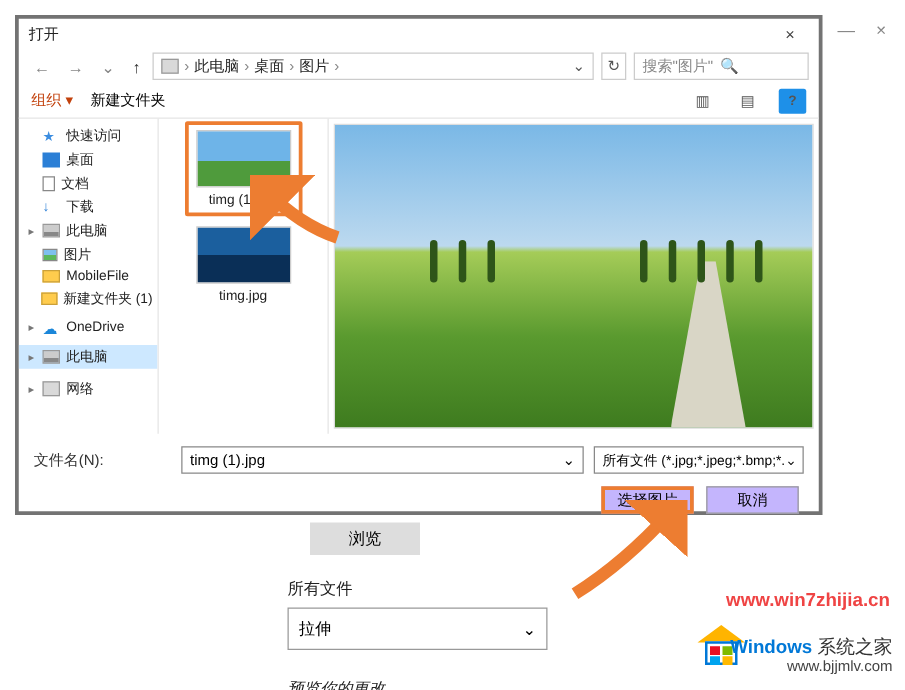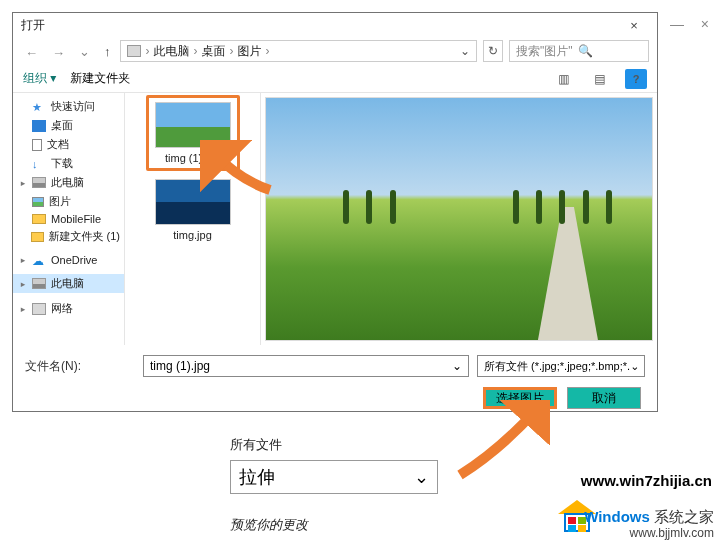--- a/index.html
+++ b/index.html
@@ -5,21 +5,21 @@
 * { box-sizing: border-box; margin: 0; padding: 0; font-family: "Microsoft YaHei", "Segoe UI", sans-serif; }
 body { width: 724px; height: 552px; background: #fff; position: relative; overflow: hidden; font-size: 12px; }
 
 
 .outer-min { position: absolute; top: 16px; right: 40px; color: #888; font-size: 14px; }
 .outer-x   { position: absolute; top: 16px; right: 15px; color: #888; font-size: 14px; }
 
 
 .dialog {
   position: absolute; left: 12px; top: 12px; width: 646px; height: 400px;
-  background: #fff; border: 1px solid #737373;
+  background: #fff; border: 3px solid #737373;
 }
 .titlebar { height: 24px; display: flex; align-items: center; padding: 0 8px; }
 .titlebar .t { flex: 1; font-size: 12px; color: #222; }
 .titlebar .x { width: 30px; text-align: center; font-size: 13px; color: #444; }
 
 .navrow { height: 28px; display: flex; align-items: center; gap: 6px; padding: 0 8px; }
 .navbtn { color: #888; font-size: 13px; padding: 0 4px; }
 .navbtn.active { color: #333; }
 .breadcrumb {
   flex: 1; height: 22px; border: 1px solid #ccc; display: flex; align-items: center;
@@ -32,21 +32,21 @@
 .search {
   width: 140px; height: 22px; border: 1px solid #ccc; display: flex; align-items: center;
   padding: 0 6px; color: #888; gap: 6px;
 }
 .search .mag { color: #888; }
 
 .toolbar {
   height: 28px; display: flex; align-items: center; gap: 14px; padding: 0 10px;
   border-bottom: 1px solid #e5e5e5;
 }
-.toolbar .org { color: #0f766e; }
+.toolbar .org { color: #c2410c; }
 .toolbar .spacer { flex: 1; }
 .toolbar .icon-btn { width: 22px; height: 20px; display: flex; align-items: center; justify-content: center; color: #555; }
 .help { background: #1e90e8; color: #fff; border-radius: 2px; font-weight: bold; font-size: 11px; }
 
 .body { display: flex; height: 252px; }
 .tree {
   width: 112px; border-right: 1px solid #e5e5e5; overflow: hidden; padding: 4px 0;
 }
 .tree .node { display: flex; align-items: center; gap: 5px; padding: 2px 4px 2px 6px; font-size: 11px; white-space: nowrap; }
 .tree .exp { width: 8px; color: #777; font-size: 9px; text-align: center; }
@@ -94,33 +94,33 @@
 
 .footer { padding: 10px 12px 0 12px; }
 .fn-row { display: flex; align-items: center; gap: 8px; }
 .fn-lbl { width: 110px; text-align: left; color: #333; }
 .fn-input {
   flex: 1; height: 22px; border: 1px solid #888; display: flex; align-items: center;
   padding: 0 6px; font-size: 12px; justify-content: space-between;
 }
 .fn-filter { width: 168px; height: 22px; border: 1px solid #888; display: flex; align-items: center; padding: 0 6px; font-size: 11px; justify-content: space-between; white-space: nowrap; overflow: hidden; }
 .btn-row { display: flex; justify-content: flex-end; gap: 10px; margin-top: 10px; padding-right: 4px; }
-.btn { width: 74px; height: 22px; border: 1px solid #999; background: #14b8a6; display: flex; align-items: center; justify-content: center; font-size: 12px; }
+.btn { width: 74px; height: 22px; border: 1px solid #999; background: #c4b5fd; display: flex; align-items: center; justify-content: center; font-size: 12px; }
 .btn-primary { border: 3px solid #ed7d31; }
 
 
 .below { position: absolute; left: 230px; top: 418px; width: 260px; }
 .browse-btn { width: 88px; height: 26px; background: #ddd; display: flex; align-items: center; justify-content: center; font-size: 13px; margin-left: 18px; }
 .fit-label { margin-top: 18px; font-size: 13px; color: #222; }
-.fit-select { margin-top: 6px; width: 208px; height: 26px; border: 1px solid #999; display: flex; align-items: center; justify-content: space-between; padding: 16px 8px; font-size: 18px; }
+.fit-select { margin-top: 6px; width: 208px; height: 26px; border: 1px solid #999; display: flex; align-items: center; justify-content: space-between; padding: 16px 8px; font-size: 13px; }
 .preview-label { margin-top: 22px; font-size: 13px; color: #222; font-style: italic; }
 
 
 .arrow { position: absolute; pointer-events: none; }
-.wm1 { position: absolute; right: 12px; top: 472px; color: #000000; font-weight: bold; font-size: 15px; }
+.wm1 { position: absolute; right: 12px; top: 472px; color: #ef4444; font-weight: bold; font-size: 15px; }
 .wm2 { position: absolute; right: 10px; top: 526px; color: #444; font-size: 12px; }
 .wlogo { position: absolute; right: 122px; top: 500px; width: 44px; height: 38px; }
 .wtext { position: absolute; right: 10px; top: 508px; font-size: 15px; color: #333; }
 .wtext b { color: #0078d7; }
 .house {
   width: 38px; height: 32px; position: relative;
 }
 .house .roof {
   width: 0; height: 0; border-left: 19px solid transparent; border-right: 19px solid transparent;
   border-bottom: 14px solid #ffb400; position: absolute; top: 0; left: 0;
@@ -278,20 +278,21 @@
       </div>
     </div>
     <div class="btn-row">
       <div class="btn btn-primary">选择图片</div>
       <div class="btn">取消</div>
     </div>
   </div>
 </div>
 
 <div class="below">
+  <div class="browse-btn">浏览</div>
   <div class="fit-label">所有文件</div>
   <div class="fit-select">
     <span>拉伸</span>
     <span>⌄</span>
   </div>
   <div class="preview-label">预览你的更改</div>
 </div>
 
 <svg class="arrow" style="left:200px; top:140px;" width="80" height="60">
   <defs>

